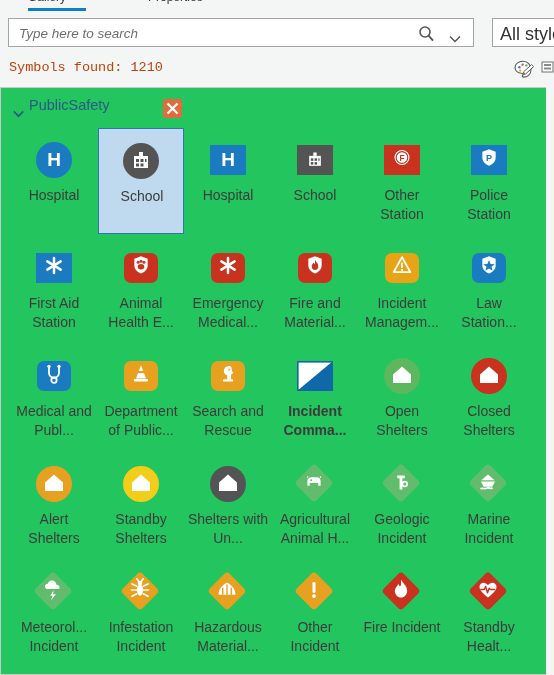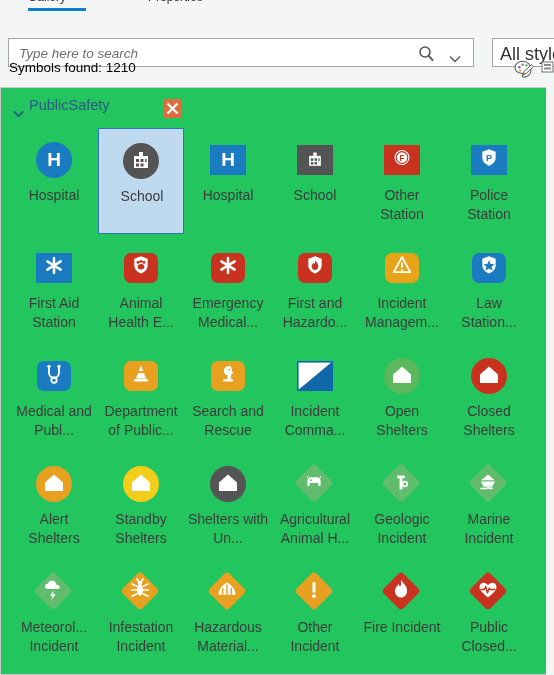--- a/index.html
+++ b/index.html
@@ -13,21 +13,21 @@
   .app{position:relative;width:554px;height:675px;background:#f4f6f6;}
 
   
   .tabstrip{position:absolute;left:0;top:0;width:554px;height:12px;background:#f4f6f6;overflow:hidden;}
   .tab{position:absolute;top:-10px;font-size:12px;color:#333;}
   .tab-gallery{left:28px;}
   .tab-properties{left:148px;}
   .tab-underline{position:absolute;left:28px;top:8px;width:58px;height:3px;background:#0a80c8;}
 
   
-  .searchrow{position:absolute;left:0;top:36px;width:554px;height:34px;}
+  .searchrow{position:absolute;left:0;top:16px;width:554px;height:34px;}
   .searchbox{
     position:absolute;left:8px;top:2px;width:466px;height:29px;
     background:#ffffff;border:1px solid #a5a5a5;box-sizing:border-box;
   }
   .search-input{
     position:absolute;left:10px;top:4px;width:395px;height:21px;
     border:0;outline:0;background:transparent;
     font-family:"Liberation Sans", sans-serif;font-size:13.5px;
     font-style:italic;color:#6e6e6e;padding:0;
   }
@@ -39,21 +39,21 @@
     position:absolute;left:492px;top:2px;width:76px;height:29px;
     background:#ffffff;border:1px solid #a5a5a5;box-sizing:border-box;
     overflow:hidden;
   }
   .stylebox span{
     position:absolute;left:7px;top:5px;font-size:18px;color:#333;white-space:nowrap;text-align:center;
   }
 
   
   .foundrow{position:absolute;left:0;top:58px;width:554px;height:28px;}
-  .found-text{position:absolute;left:9px;top:2px;font-size:13.5px;color:#000000;}
+  .found-text{position:absolute;left:9px;top:2px;font-size:13.5px;color:#c2410c;font-family:Liberation Mono, monospace;}
   .palette-btn{position:absolute;left:512px;top:0px;width:24px;height:22px;}
   .extra-btn{position:absolute;left:541px;top:0px;width:16px;height:20px;overflow:hidden;}
 
   
   .panel{
     position:absolute;left:0;top:87px;width:546px;height:588px;
     background:#22c55e;border:1px solid #c9c9c9;border-right:none;box-sizing:border-box;
     overflow:hidden;
   }
   .group-header{position:absolute;left:12px;top:10px;height:22px;}
@@ -310,21 +310,21 @@
             <span class="sym">
               <div class="s-rounded" style="background: rgb(200, 50, 30); color: rgb(200, 50, 30); margin-top: 3px; margin-left: 1px;">
                 <span class="glyph">
                   <svg viewBox="0 0 36 36" width="100%" height="100%">
                     <path d="M18 4 L26 7 L26 15 C26 20 22 23 18 24.5 C14 23 10 20 10 15 L10 7 Z" fill="#fff"></path>
                     <path d="M18 8.5 C20 11.5 22 13 22 16 C22 18.6 20.2 20.4 18 20.4 C15.8 20.4 14 18.6 14 16 C14 14 15.5 13.2 16.2 11.5 C16.6 13 17.4 13.4 18 12.6 Z" fill="#c8321e"></path>
                   </svg>
                 </span>
               </div>
             </span>
-            <div class="lbl">First and Hazardo...</div>
+            <div class="lbl">Fire and Material...</div>
           </div>
           <div class="cell" style="left: 348px;">
             <span class="sym">
               <div class="s-rounded" style="background: rgb(232, 164, 23); color: rgb(232, 164, 23); margin-top: 3px; margin-left: 1px;">
                 <span class="glyph">
                   <svg viewBox="0 0 36 36" width="100%" height="100%">
                     <path d="M18 5 L28 23 L8 23 Z" fill="none" stroke="#fff" stroke-width="2.2" stroke-linejoin="round"></path>
                     <rect x="16.9" y="11.5" width="2.2" height="6.5" fill="#fff"></rect>
                     <rect x="16.9" y="19.3" width="2.2" height="2.2" fill="#fff"></rect>
                   </svg>
@@ -384,21 +384,21 @@
                   <svg viewBox="0 0 36 36" width="100%" height="100%">
                     <path d="M20.5 6 C22.5 7.5 23 10 22.6 12 L24.5 14.5 L22 15.5 L21.5 22 L17 22 L17 17 C14.5 16.5 13 14.5 13 12 C13 9 15 6.8 17.5 6.3 Z" fill="#fff"></path>
                     <rect x="12" y="22" width="12" height="2.6" rx="1" fill="#fff"></rect>
                     <circle cx="19.4" cy="10.4" r="1" fill="#e8a020"></circle>
                   </svg>
                 </span>
               </div>
             </span>
             <div class="lbl">Search and Rescue</div>
           </div>
-          <div class="cell" style="left: 261px;">
+          <div class="cell" style="left: 261px; font-weight: bold;">
             <span class="sym">
               <div class="s-square" style="background: rgb(16, 104, 168); color: rgb(16, 104, 168); margin-top: 3px;">
                 <span class="glyph" style="padding: 0px;">
                   <svg viewBox="0 0 36 30" width="100%" height="100%">
                     <rect x="0" y="0" width="36" height="30" fill="#fff"></rect>
                     <path d="M0 30 L36 0 L36 30 Z" fill="#1068a8"></path>
                     <rect x="0.8" y="0.8" width="34.4" height="28.4" fill="none" stroke="#1068a8" stroke-width="1.6"></rect>
                   </svg>
                 </span>
               </div>
@@ -617,18 +617,18 @@
               <div class="s-diamond" style="color: rgb(200, 50, 30);">
                 <i style="background: rgb(200, 50, 30);"></i>
                 <span class="glyph">
                   <svg viewBox="0 0 36 36" width="100%" height="100%">
                     <path d="M18 25 C11 19.5 9 16.6 9 13.6 C9 11 10.9 9.2 13.3 9.2 C15 9.2 16.9 10.2 18 12 C19.1 10.2 21 9.2 22.7 9.2 C25.1 9.2 27 11 27 13.6 C27 16.6 25 19.5 18 25 Z" fill="#fff"></path>
                     <path d="M9.8 16.4 L14 16.4 L15.5 13.2 L17.4 20 L19.2 15 L20.6 16.4 L25.6 16.4" fill="none" stroke="#c8321e" stroke-width="1.5" stroke-linejoin="round"></path>
                   </svg>
                 </span>
               </div>
             </span>
-            <div class="lbl">Public Closed...</div>
+            <div class="lbl">Standby Healt...</div>
           </div>
         </div>
       </div>
   </div>
 </div>
 
 </body></html>

